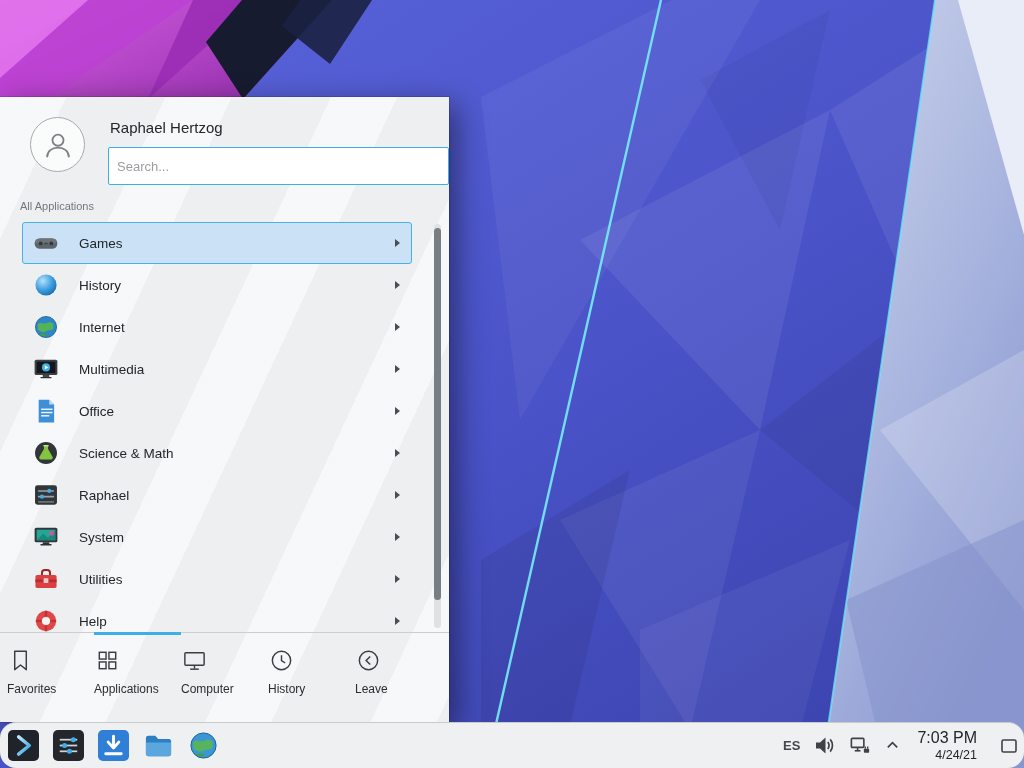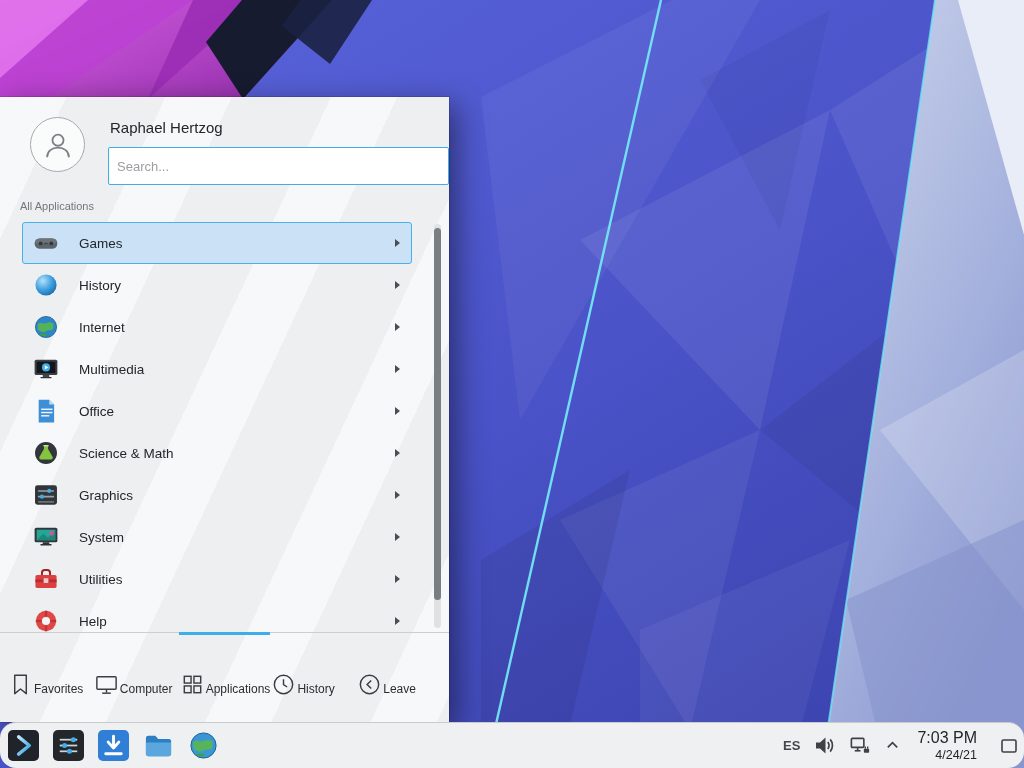--- a/index.html
+++ b/index.html
@@ -49,21 +49,21 @@
     border-left:5px solid #4a4e52; border-top:4.5px solid transparent; border-bottom:4.5px solid transparent;
   }
 
   .scroll-track { position:absolute; right:8px; top:127px; width:7px; height:404px; border-radius:3.5px; background:#dfe1e3; }
   .scroll-thumb { position:absolute; left:0; top:4px; width:7px; height:372px; border-radius:3.5px; background:#797e82; }
 
   .tabbar {
     position:absolute; left:0; bottom:0; width:100%; height:90px;
     border-top:1px solid #cdced0; display:flex; padding:0 7px;
   }
-  .tab { flex:1; position:relative; display:flex; flex-direction:row; align-items:center; padding-top:14px; }
+  .tab { flex:1; position:relative; display:flex; flex-direction:column; align-items:flex-start; padding-top:14px; }
   .tab.active::before { content:""; position:absolute; top:-1px; left:0; right:0; height:3px; background:#3daee9; }
   .ticon { width:27px; height:27px; display:flex; }
   .ticon svg { width:27px; height:27px; }
   .tlabel { margin-top:8px; font-size:12px; color:#2b2e31; }
 
   
   .taskbar {
     position:absolute; left:0; bottom:0; width:1024px; height:46px;
     background:#eef0f1; border-top:1px solid #c8cacb;
     display:flex; align-items:center; padding-left:8px; gap:14px;border-radius:16px;
@@ -235,21 +235,21 @@
         <span class="cat-icon">
           <svg viewBox="0 0 32 32">
             <rect x="2.5" y="4" width="27" height="24" rx="3" fill="#31363b"></rect>
             <rect x="6" y="10" width="20" height="2" rx="1" fill="#9da2a6"></rect>
             <circle cx="20" cy="11" r="2.6" fill="#3daee9"></circle>
             <rect x="6" y="17" width="20" height="2" rx="1" fill="#9da2a6"></rect>
             <circle cx="11" cy="18" r="2.6" fill="#3daee9"></circle>
             <rect x="6" y="23.5" width="20" height="2" rx="1" fill="#9da2a6" opacity="0.55"></rect>
           </svg>
         </span>
-        <span class="cat-label">Graphics</span>
+        <span class="cat-label">Raphael</span>
         <span class="sub-arrow"></span>
       </div>
 
       <div class="app-row">
         <span class="cat-icon">
           <svg viewBox="0 0 32 32">
             <rect x="2" y="4.5" width="28" height="18" rx="2" fill="#31363b"></rect>
             <rect x="4.5" y="7" width="23" height="13" fill="#23a696"></rect>
             <path d="M4.5 20l8-8 6 5 9-9v12z" fill="#1c8577" opacity="0.9"></path>
             <circle cx="23" cy="11.5" r="3" fill="#e24fa0" opacity="0.9"></circle>
@@ -294,47 +294,47 @@
 
     <div class="tabbar">
 
       <div class="tab">
         <span class="ticon">
           <svg viewBox="0 0 28 28">
             <path d="M8 4.5h12v19l-6-4.8-6 4.8z" fill="none" stroke="#3a3e41" stroke-width="1.5" stroke-linejoin="round"></path>
           </svg>
         </span>
         <span class="tlabel">Favorites</span>
-      </div>
-
-      <div class="tab">
-        <span class="ticon">
-          <svg viewBox="0 0 28 28">
-            <g fill="none" stroke="#3a3e41" stroke-width="1.5">
-              <rect x="4" y="6" width="20" height="13" rx="1"></rect>
-              <path d="M14 19v3.5"></path>
-              <path d="M9.5 23h9"></path>
-            </g>
-          </svg>
-        </span>
-        <span class="tlabel">Computer</span>
       </div>
 
       <div class="tab active">
         <span class="ticon">
           <svg viewBox="0 0 28 28">
             <g fill="none" stroke="#3a3e41" stroke-width="1.5">
               <rect x="5.5" y="5.5" width="7" height="7"></rect>
               <rect x="15.5" y="5.5" width="7" height="7"></rect>
               <rect x="5.5" y="15.5" width="7" height="7"></rect>
               <rect x="15.5" y="15.5" width="7" height="7"></rect>
             </g>
           </svg>
         </span>
         <span class="tlabel">Applications</span>
+      </div>
+
+      <div class="tab">
+        <span class="ticon">
+          <svg viewBox="0 0 28 28">
+            <g fill="none" stroke="#3a3e41" stroke-width="1.5">
+              <rect x="4" y="6" width="20" height="13" rx="1"></rect>
+              <path d="M14 19v3.5"></path>
+              <path d="M9.5 23h9"></path>
+            </g>
+          </svg>
+        </span>
+        <span class="tlabel">Computer</span>
       </div>
 
       <div class="tab">
         <span class="ticon">
           <svg viewBox="0 0 28 28">
             <g fill="none" stroke="#3a3e41" stroke-width="1.5">
               <circle cx="14" cy="14" r="9.5"></circle>
               <path d="M14 8.5V14l3.8 2.6"></path>
             </g>
           </svg>

